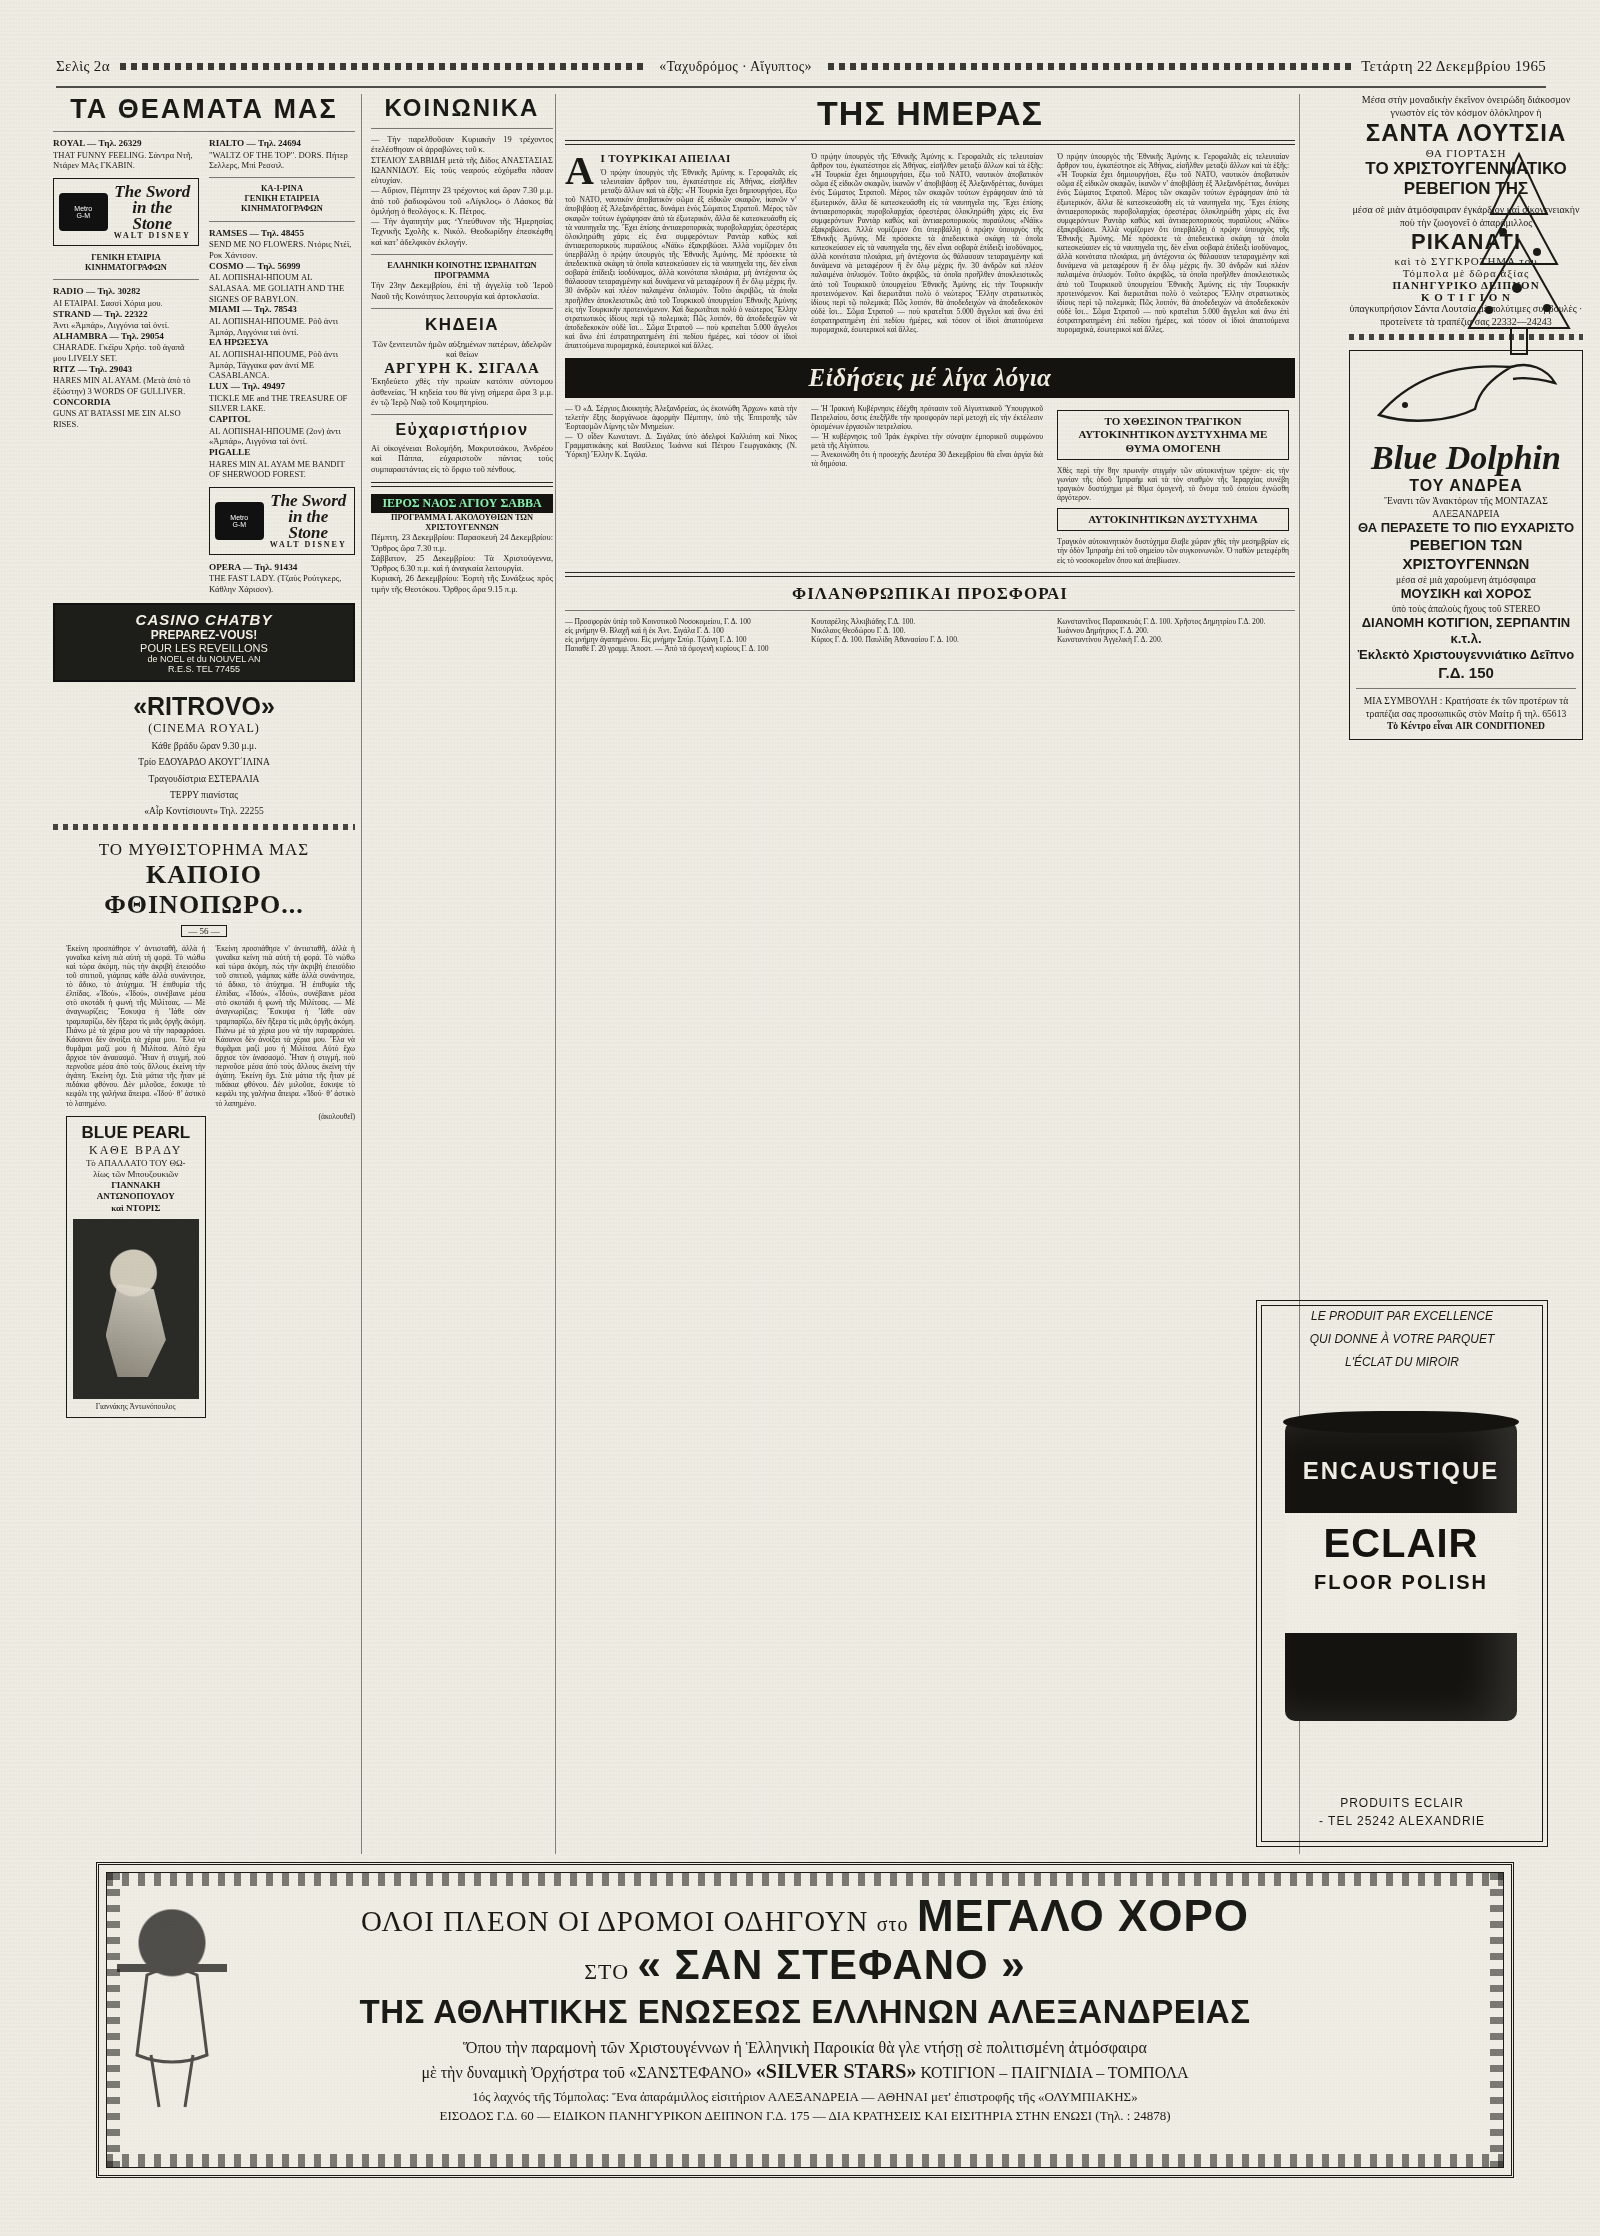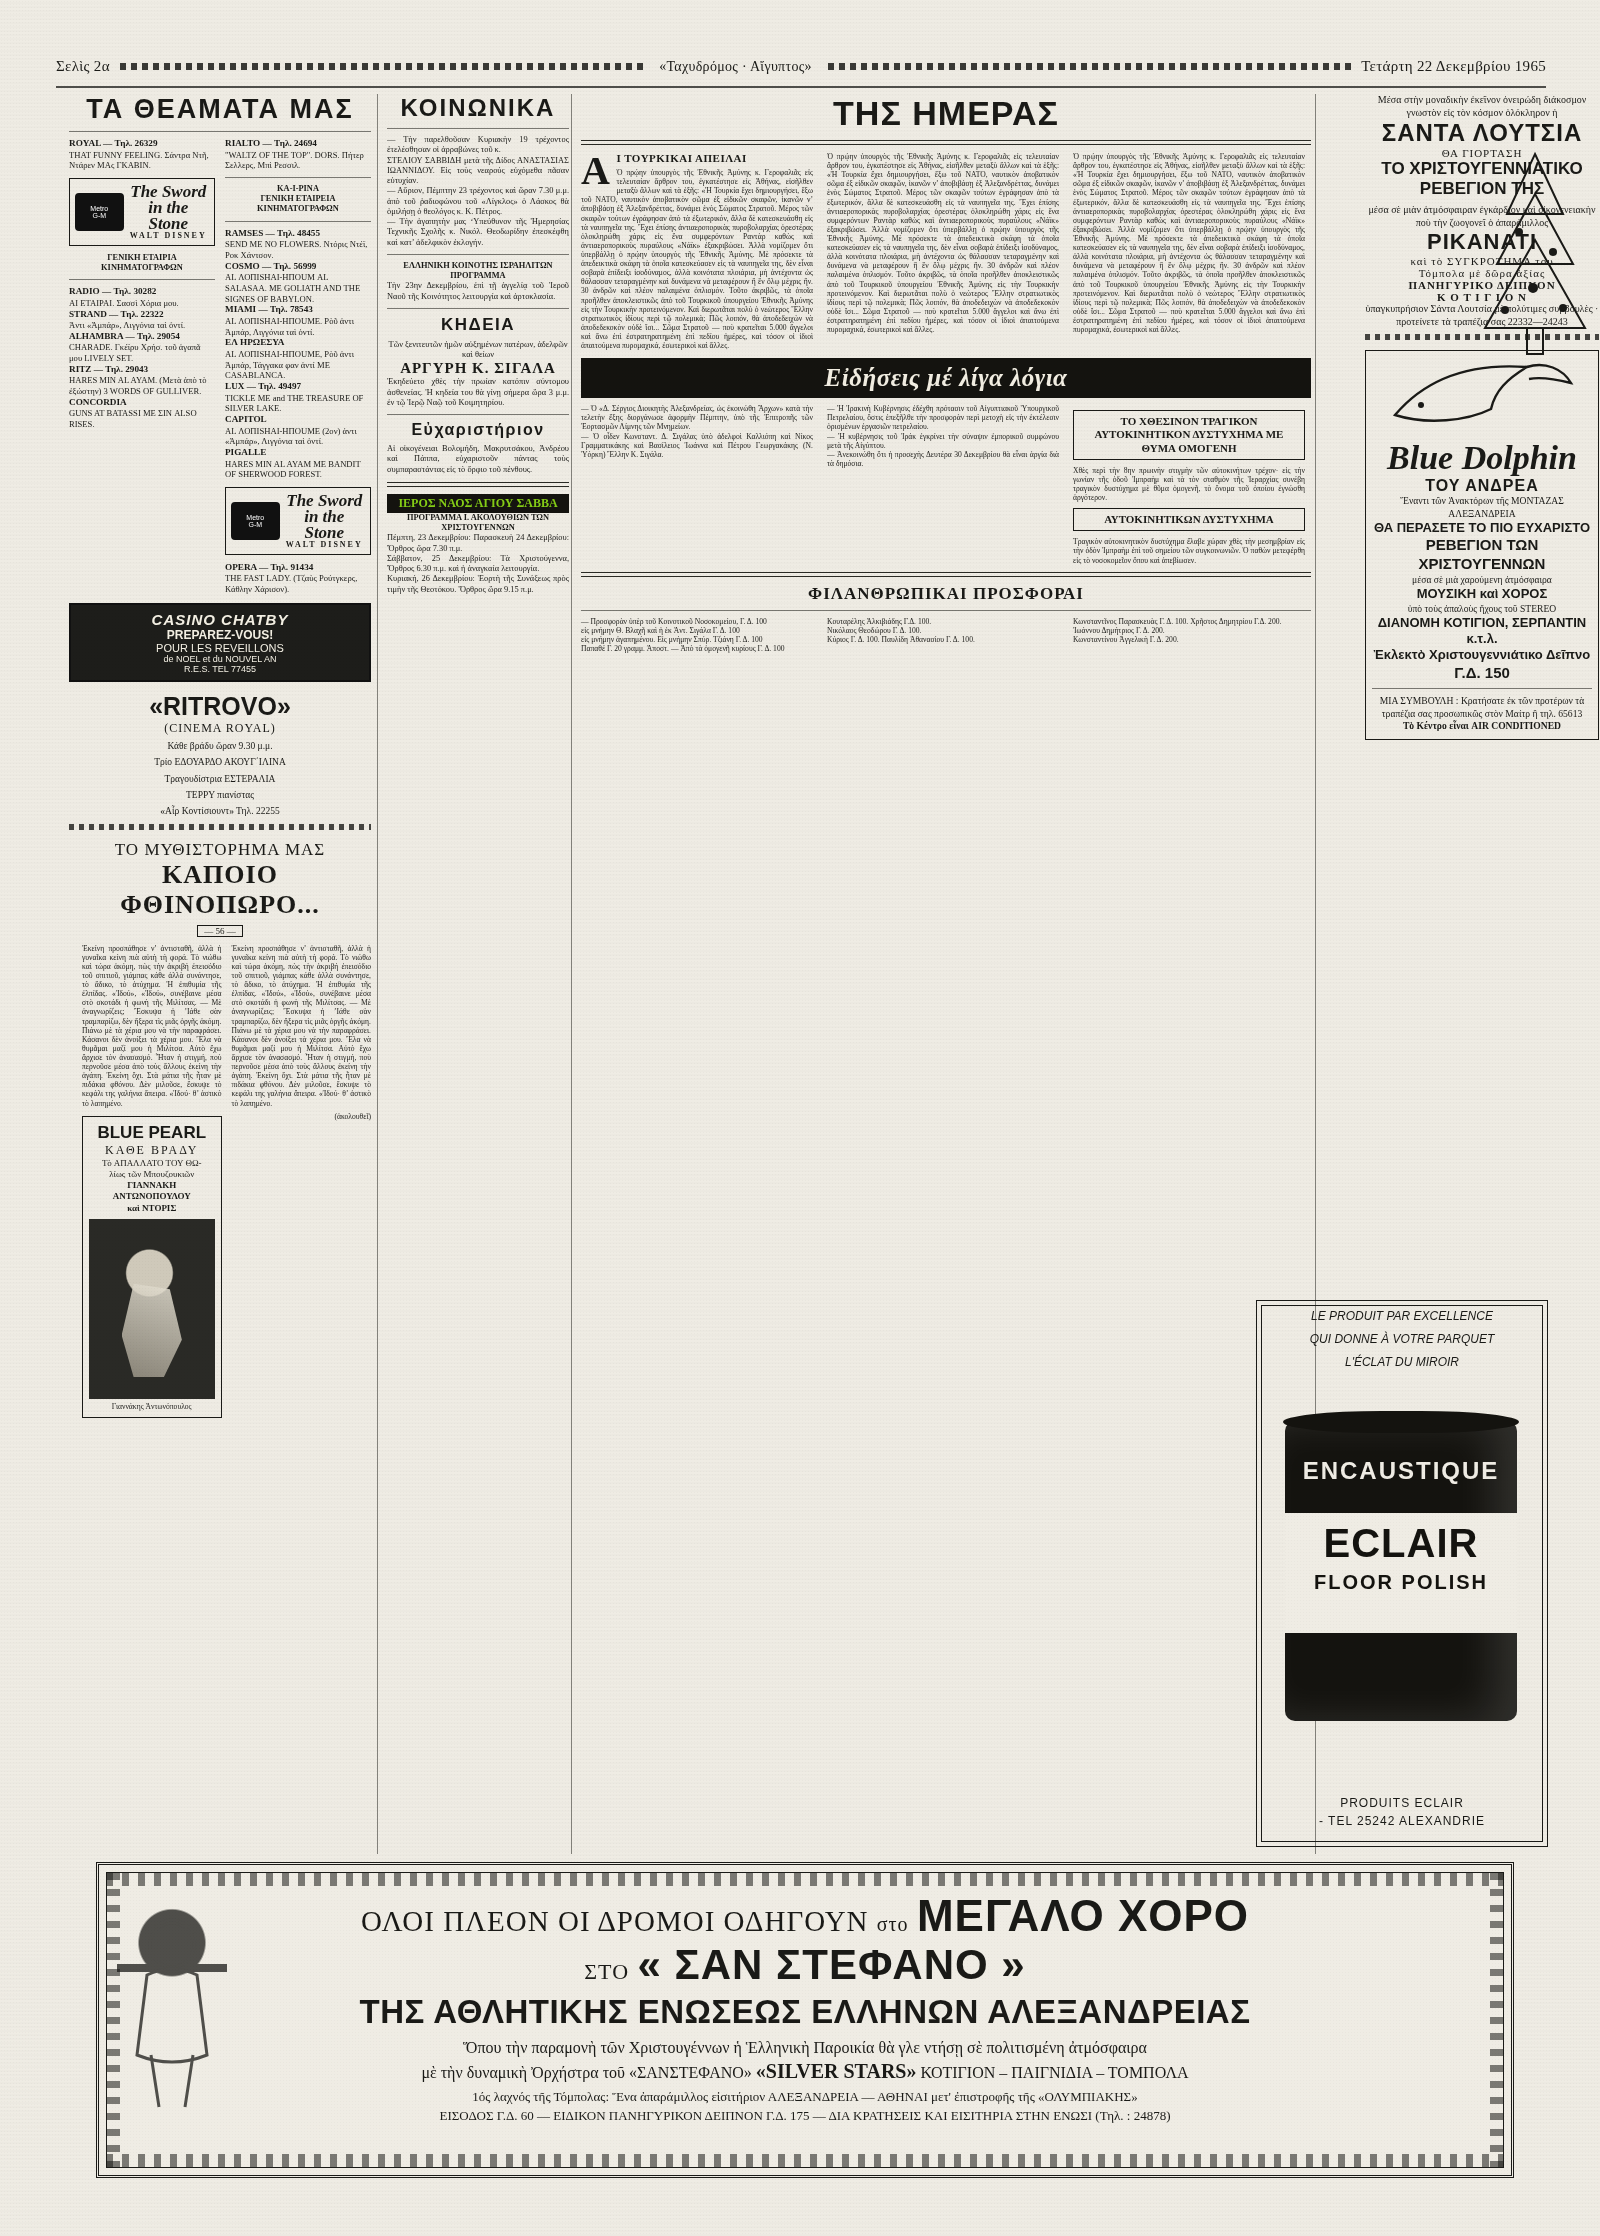--- a/index.html
+++ b/index.html
@@ -24,21 +24,21 @@
   }
   .masthead .dots{
     flex:1;height:7px;
     background-image:repeating-linear-gradient(90deg,#1a1a17 0 6px, transparent 6px 11px);
     opacity:.85;
   }
   .masthead .mid{font-size:14px;white-space:nowrap;padding:0 6px;}
   .rule-top{position:absolute;left:56px;top:86px;width:1490px;height:2px;background:#1a1a17;opacity:.75;}
 
   
-  .cols{position:absolute;left:69px;top:94px;width:1490px;height:1760px;}
+  .cols{position:absolute;left:53px;top:94px;width:1490px;height:1760px;}
   .col{position:absolute;top:0;bottom:0;}
   .vline{position:absolute;top:0;bottom:0;width:1px;background:#2a2a24;opacity:.55;}
 
   .c1{left:0;width:302px;}
   .c2{left:318px;width:182px;}
   .c3{left:512px;width:730px;}
   .c4{left:1256px;width:234px;margin-left:40px;}
 
   h1.secthead{
     font-size:27px;letter-spacing:2px;text-align:center;margin:0 0 6px;
@@ -395,21 +395,21 @@
       <div class="tiny">Τὴν 23ην Δεκεμβρίου, ἐπὶ τῇ ἀγγελίᾳ τοῦ Ἱεροῦ Ναοῦ τῆς Κοινότητος λειτουργία καὶ ἀρτοκλασία.</div>
       <div class="hr"></div>
       <h2 class="secthead" style="font-size:17px;">ΚΗΔΕΙΑ</h2>
       <div class="tiny center">Τῶν ξενιτευτῶν ἡμῶν αὐξημένων πατέρων, ἀδελφῶν καὶ θείων</div>
       <div class="center b" style="font-size:15px;letter-spacing:1px;">ΑΡΓΥΡΗ Κ. ΣΙΓΑΛΑ</div>
       <div class="tiny">Ἐκηδεύετο χθὲς τὴν πρωίαν κατόπιν σύντομου ἀσθενείας. Ἡ κηδεία του θὰ γίνῃ σήμερα ὥρα 3 μ.μ. ἐν τῷ Ἱερῷ Ναῷ τοῦ Κοιμητηρίου.</div>
       <div class="hr"></div>
       <h2 class="secthead" style="font-size:16px;">Εὐχαριστήριον</h2>
       <div class="tiny">Αἱ οἰκογένειαι Βολομήδη, Μακρυτσάκου, Ἀνδρέου καὶ Πάππα, εὐχαριστοῦν πάντας τοὺς συμπαραστάντας εἰς τὸ ὄρφιο τοῦ πένθους.</div>
       <div class="hr2"></div>
-      <div class="center b" style="font-size:12px;background:#14130f;color:#84cc16;padding:2px 0;">ΙΕΡΟΣ ΝΑΟΣ ΑΓΙΟΥ ΣΑΒΒΑ</div>
+      <div class="center b" style="font-size:12px;background:#14130f;color:#86efac;padding:2px 0;">ΙΕΡΟΣ ΝΑΟΣ ΑΓΙΟΥ ΣΑΒΒΑ</div>
       <div class="center tiny b">ΠΡΟΓΡΑΜΜΑ Ι. ΑΚΟΛΟΥΘΙΩΝ ΤΩΝ ΧΡΙΣΤΟΥΓΕΝΝΩΝ</div>
       <div class="tiny">Πέμπτη, 23 Δεκεμβρίου: Παρασκευὴ 24 Δεκεμβρίου: Ὄρθρος ὥρα 7.30 π.μ.</div>
       <div class="tiny">Σάββατον, 25 Δεκεμβρίου: Τὰ Χριστούγεννα, Ὄρθρος 6.30 π.μ. καὶ ἡ ἀναγκαία λειτουργία.</div>
       <div class="tiny">Κυριακή, 26 Δεκεμβρίου: Ἑορτὴ τῆς Συνάξεως πρὸς τιμὴν τῆς Θεοτόκου. Ὄρθρος ὥρα 9.15 π.μ.</div>
     </div>
 
     <div class="col c3">
       <div class="headline-tis">ΤΗΣ ΗΜΕΡΑΣ</div>
       <div class="hr2"></div>
 

